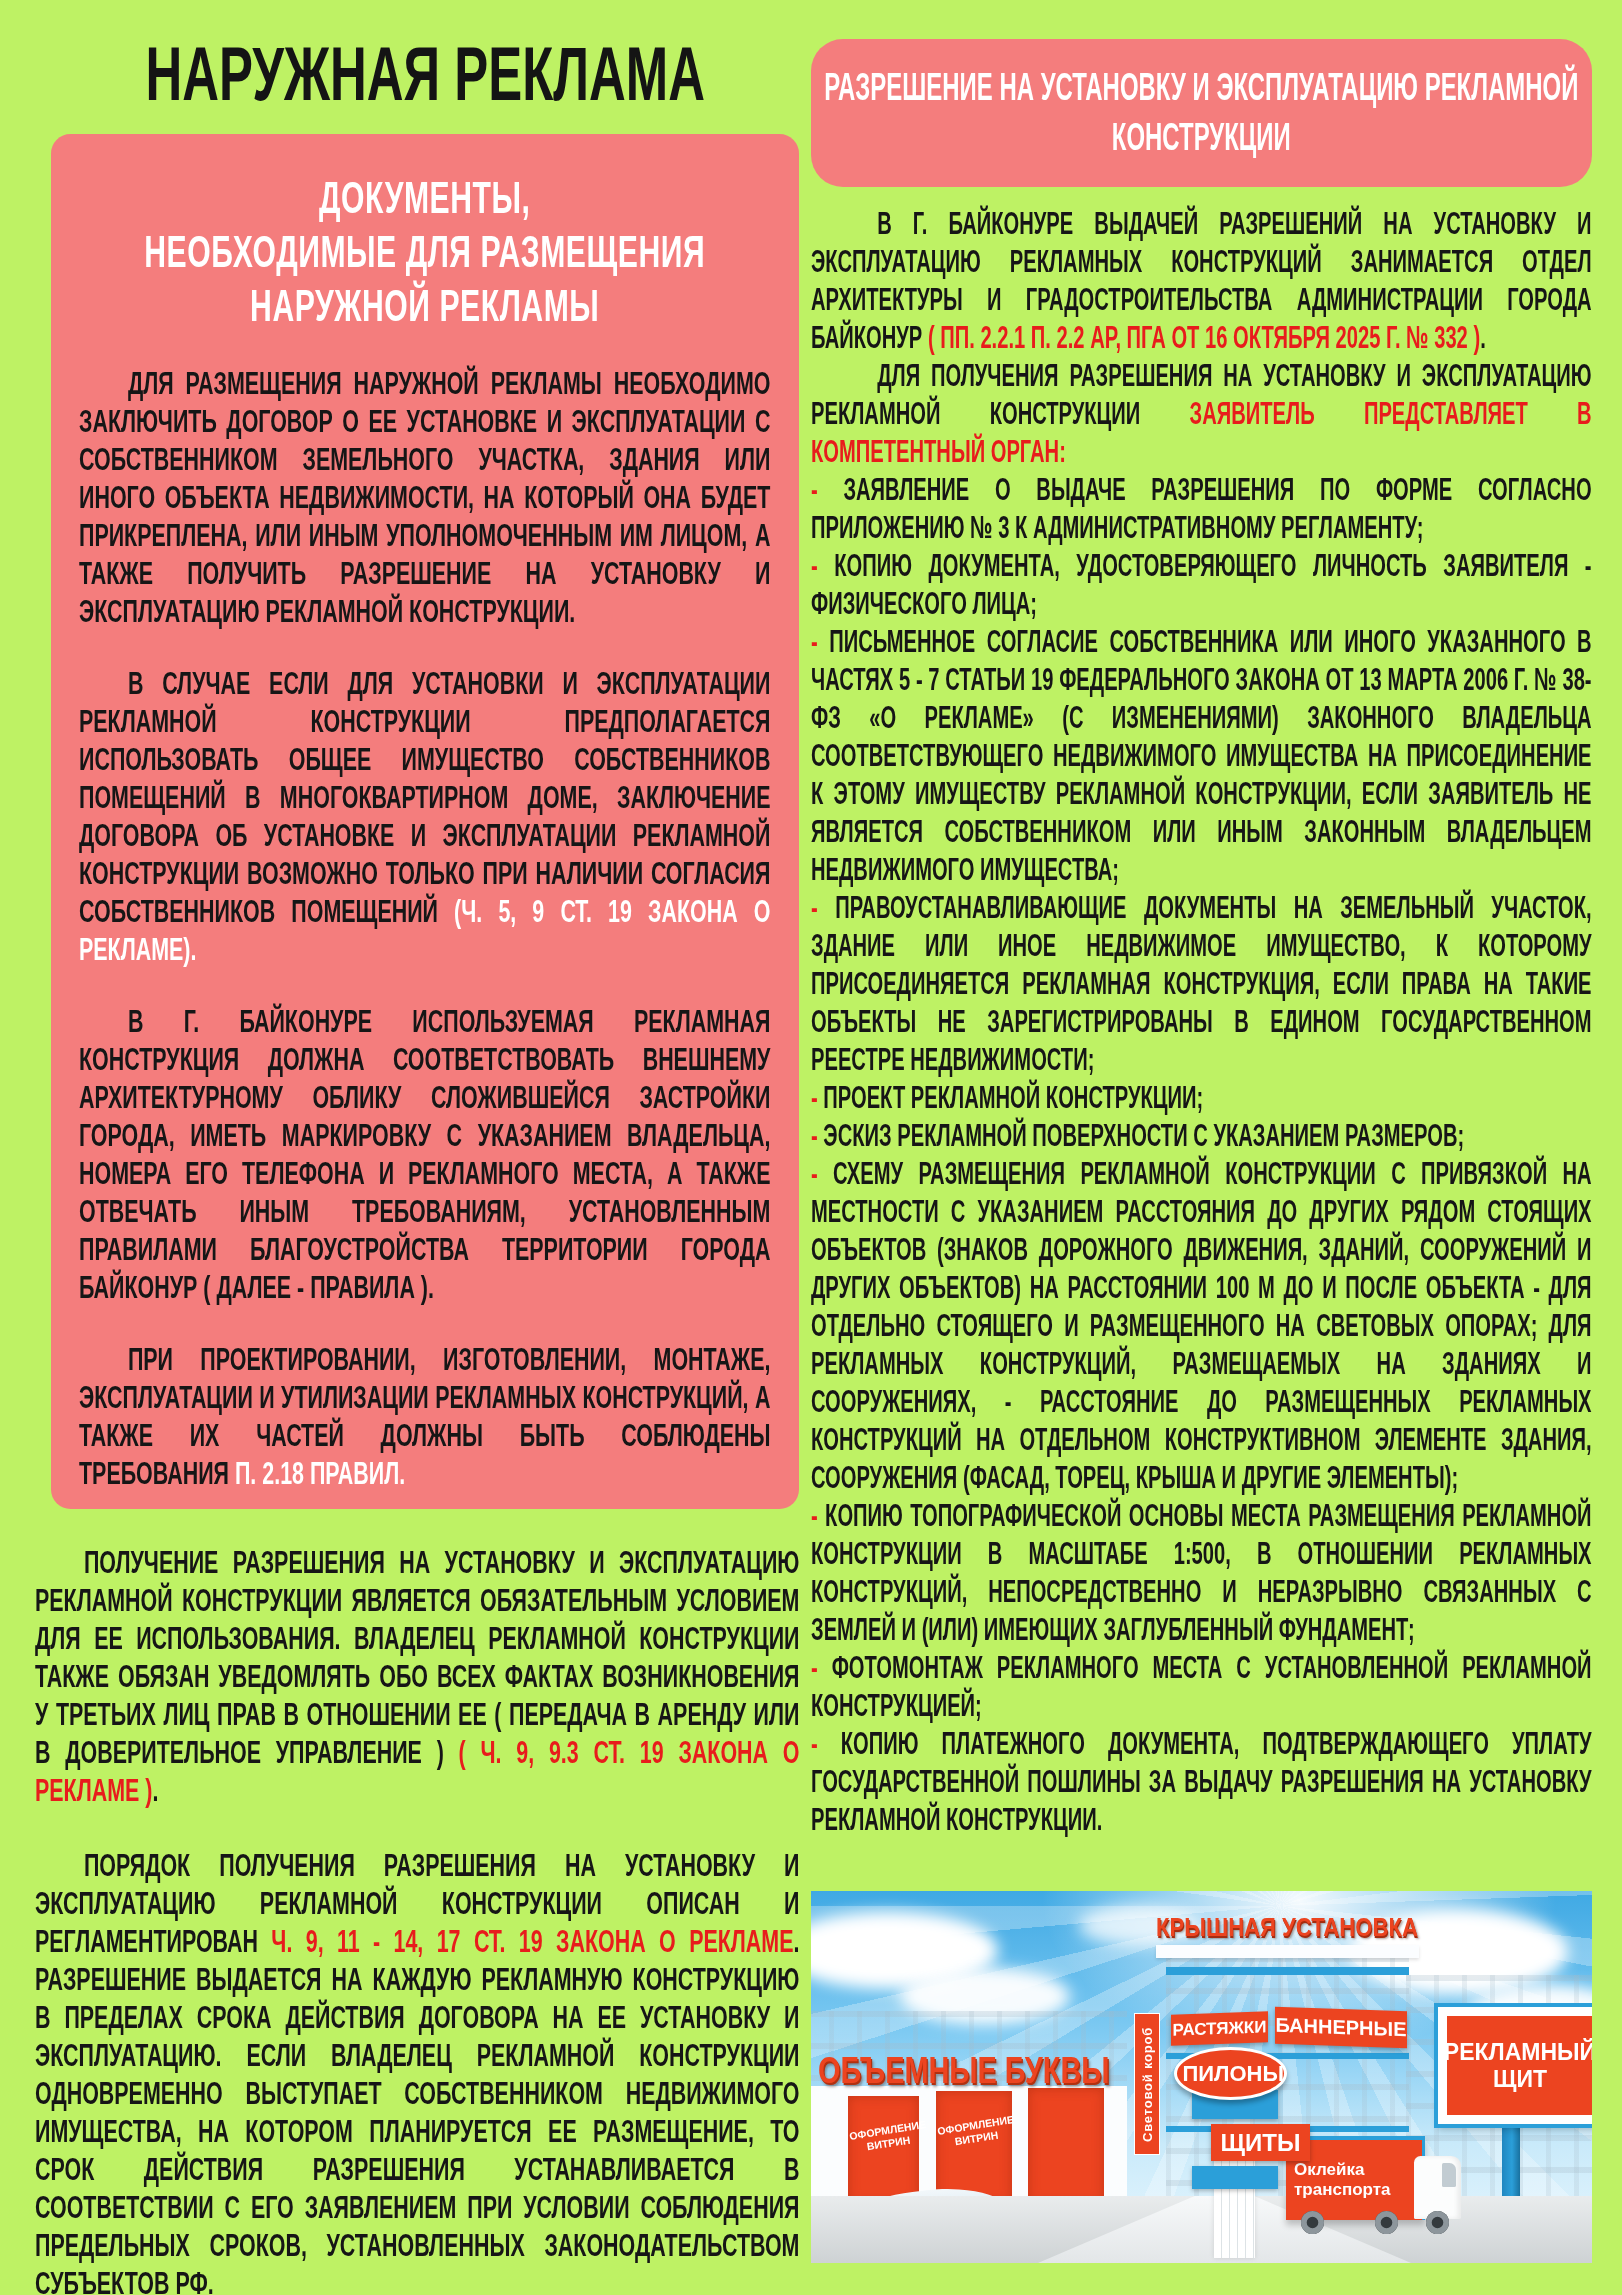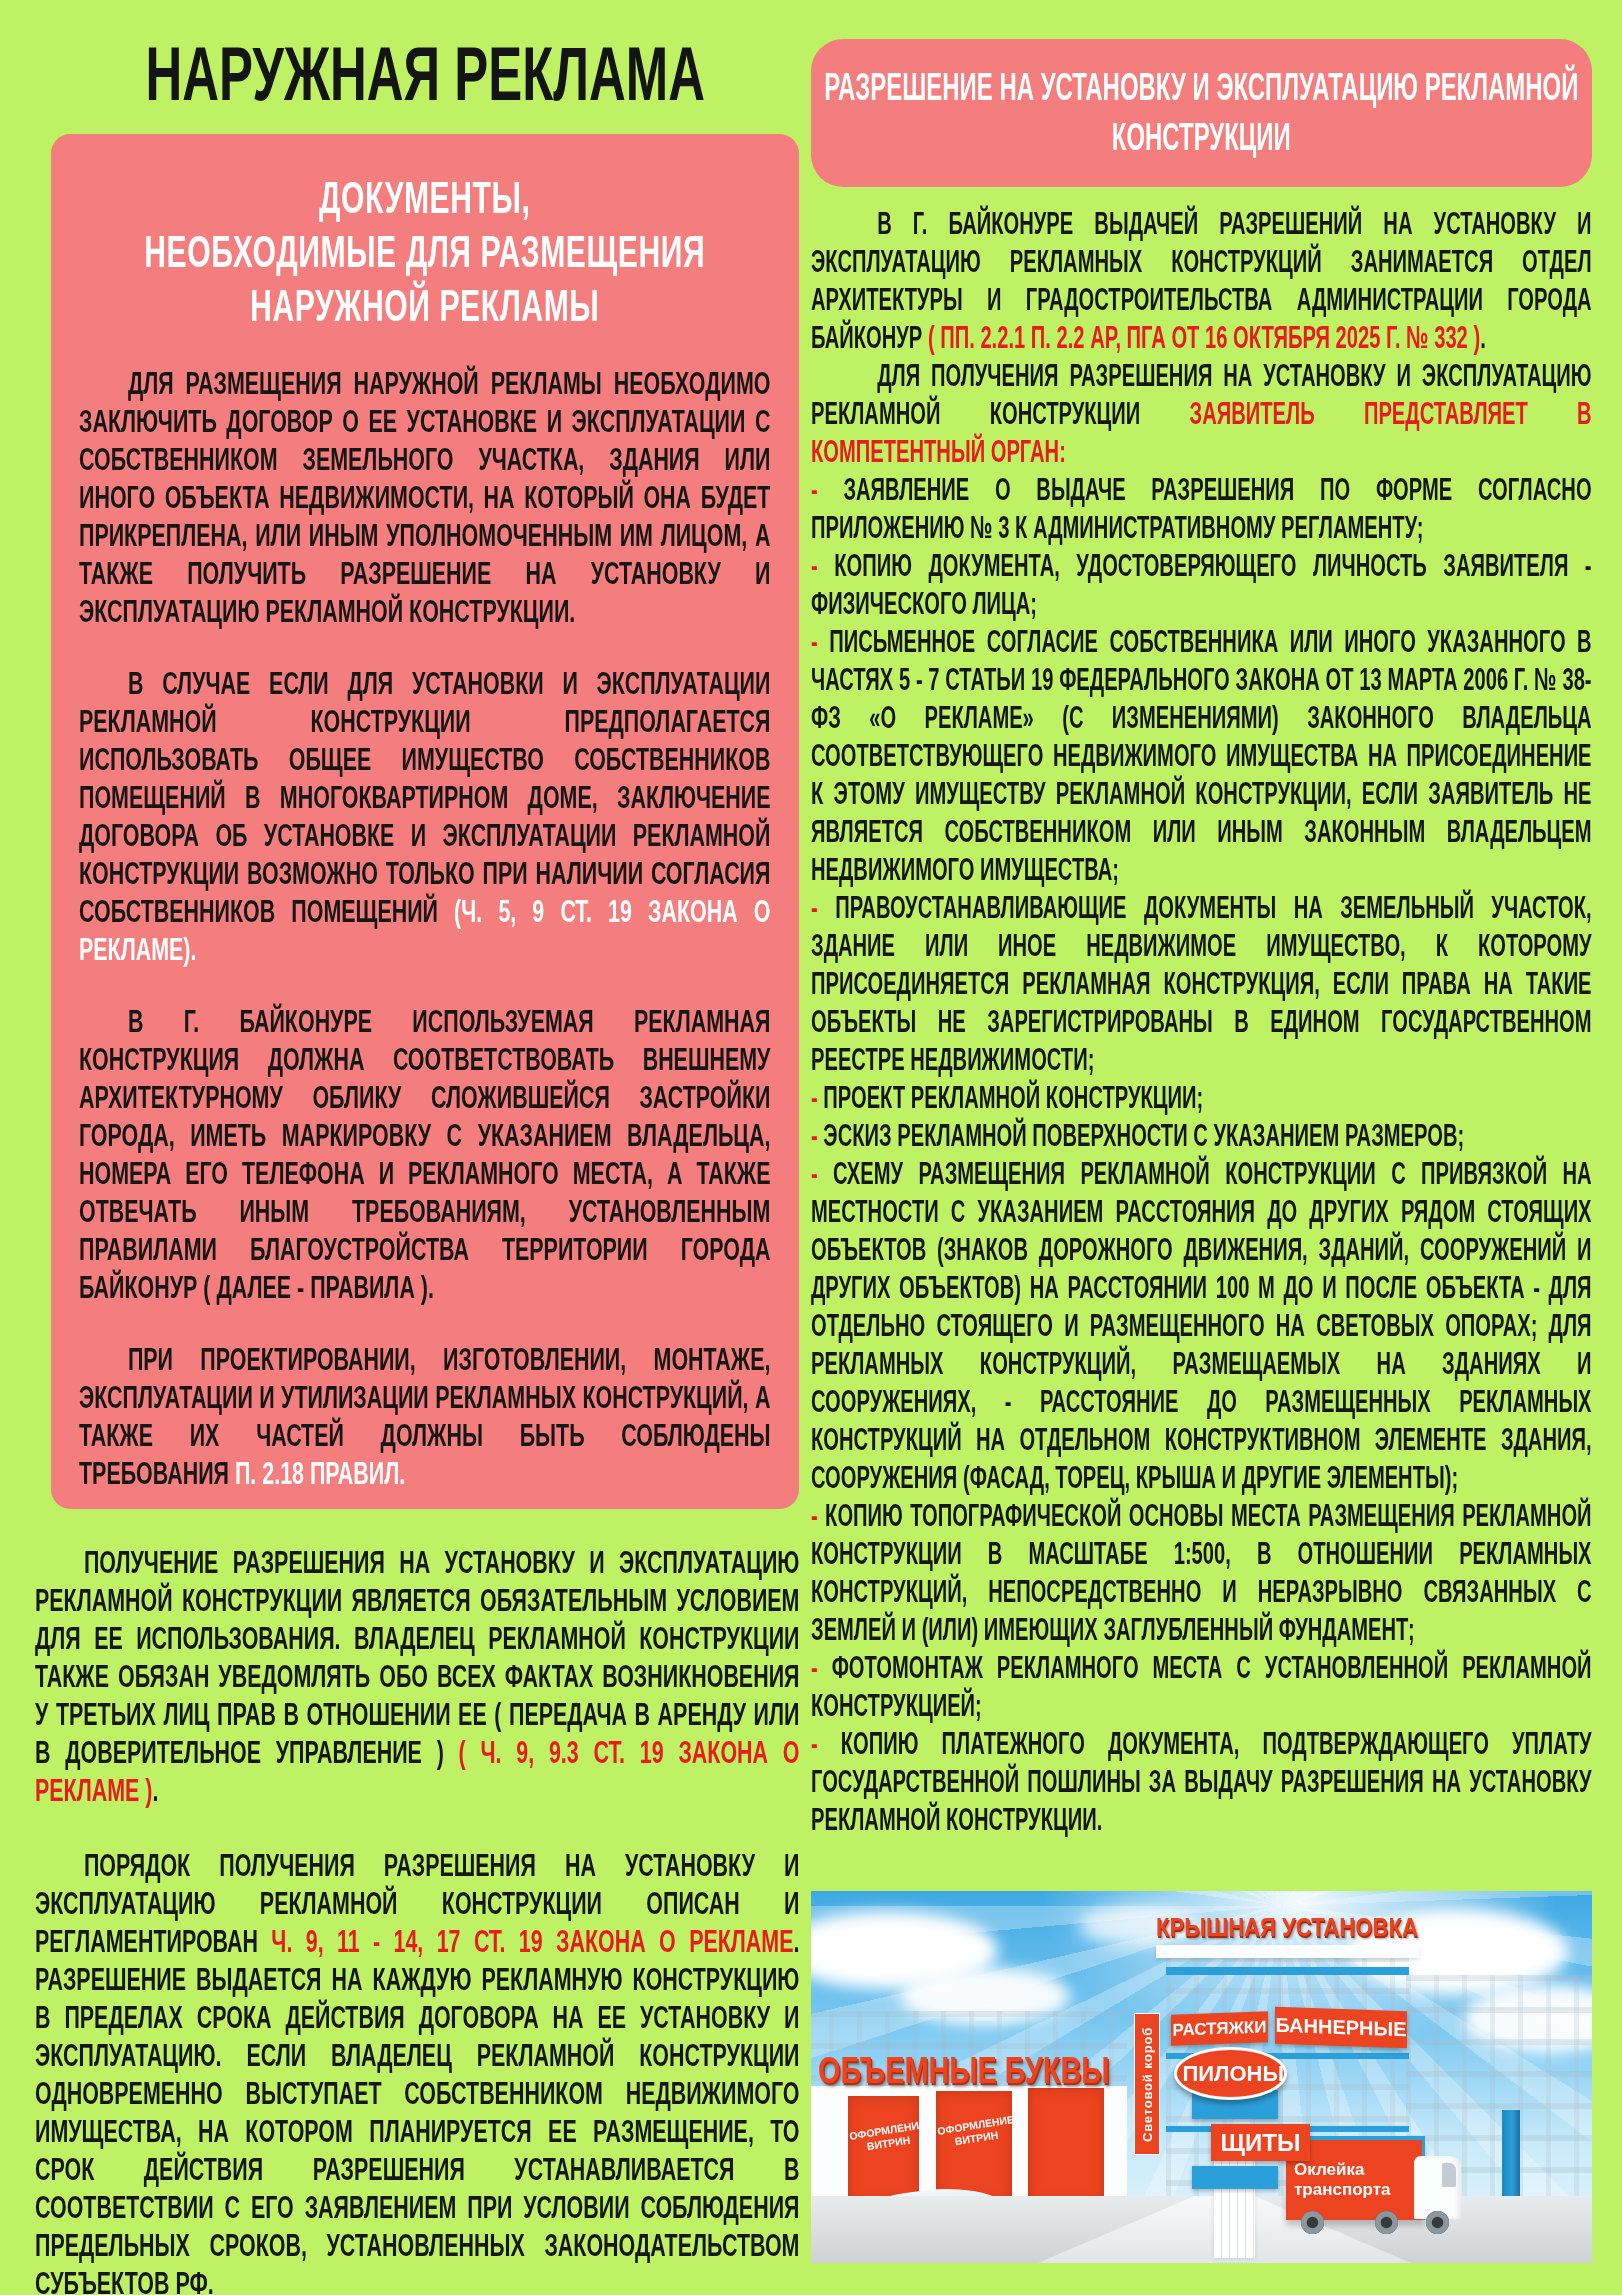--- a/index.html
+++ b/index.html
@@ -166,20 +166,23 @@
     <div class="sun"></div>
     <div class="rays"></div>
     <div class="cloud c1"></div>
     <div class="cloud c2"></div>
     <div class="cloud c3"></div>
     <div class="cloud c4"></div>
     <div class="cloud c5"></div>
 
     <div class="bldg bldg-right"></div>
     <div class="billboard-pole"></div>
+    <div class="billboard">
+      <span>РЕКЛАМНЫЙ ЩИТ</span>
+    </div>
 
     <div class="bldg bldg-left">
       <div class="storefront">
         <div class="win w1">
           <span class="win-label">ОФОРМЛЕНИЕ ВИТРИН</span>
         </div>
         <div class="win w2">
           <span class="win-label">ОФОРМЛЕНИЕ ВИТРИН</span>
         </div>
         <div class="win w3"></div>

